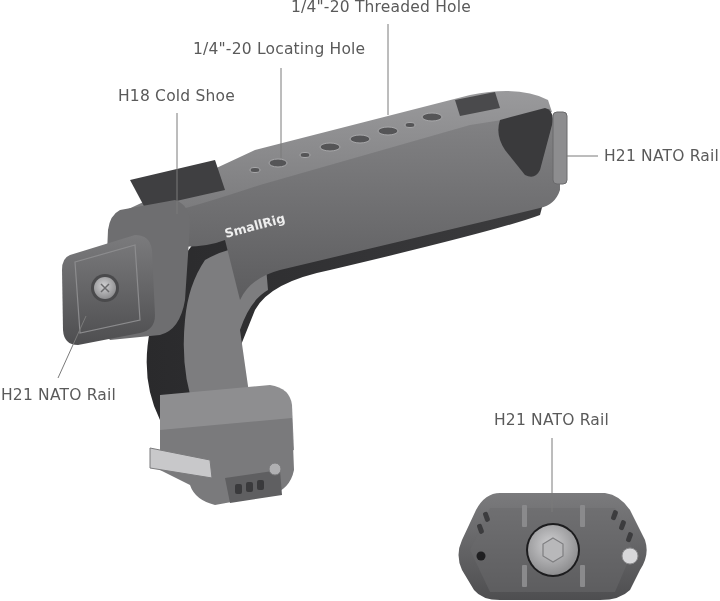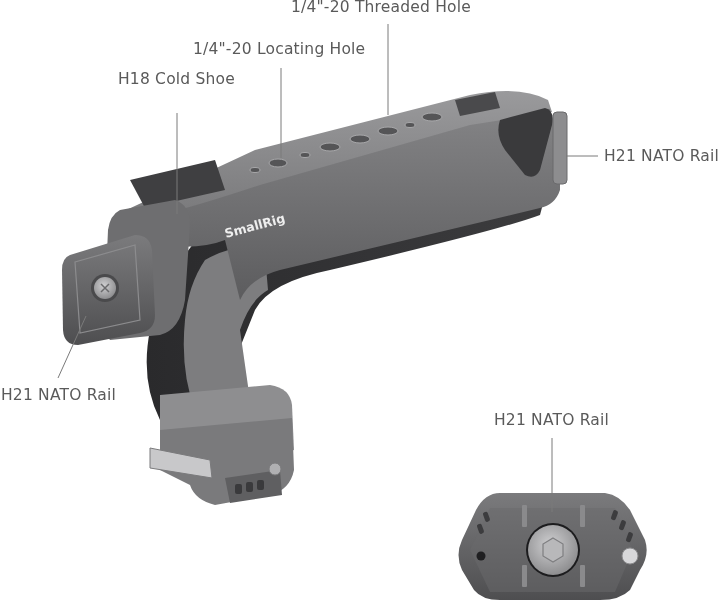--- a/index.html
+++ b/index.html
@@ -121,17 +121,17 @@
       <line x1="281" y1="68" x2="281" y2="158"></line>
       <line x1="177" y1="113" x2="177" y2="214"></line>
       <line x1="566" y1="156" x2="598" y2="156"></line>
       <line x1="58" y1="378" x2="86" y2="316"></line>
       <line x1="552" y1="438" x2="552" y2="512"></line>
     </g>
   </svg>
 
   <div class="label" style="left:291px; top:-2px;">1/4"-20 Threaded Hole</div>
   <div class="label" style="left:193px; top:40px;">1/4"-20 Locating Hole</div>
-  <div class="label" style="left:118px; top:70px;">H18 Cold Shoe</div>
+  <div class="label" style="left:118px; top:87px;">H18 Cold Shoe</div>
   <div class="label" style="left:604px; top:147px;">H21 NATO Rail</div>
   <div class="label" style="left:1px; top:386px;">H21 NATO Rail</div>
   <div class="label" style="left:494px; top:411px;">H21 NATO Rail</div>
 </div>
 
 </body></html>

